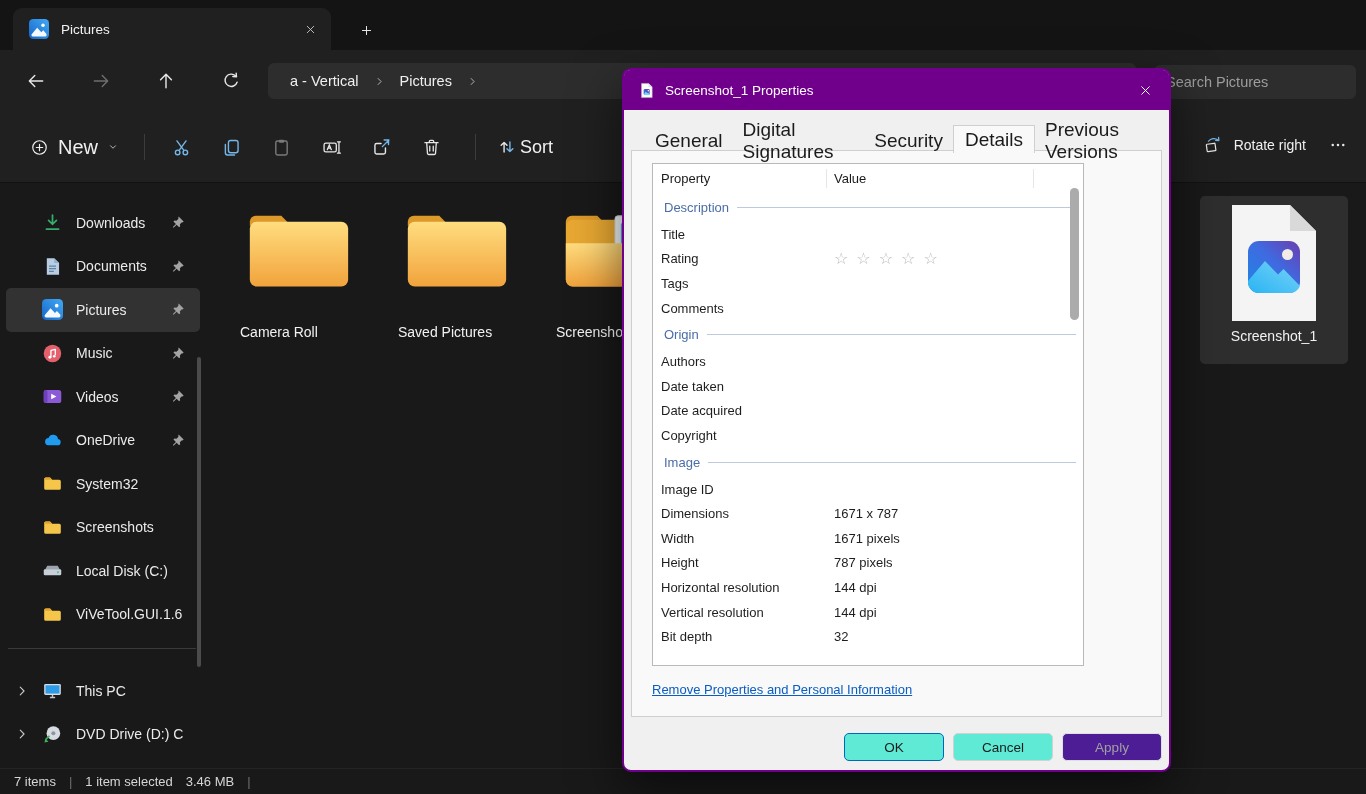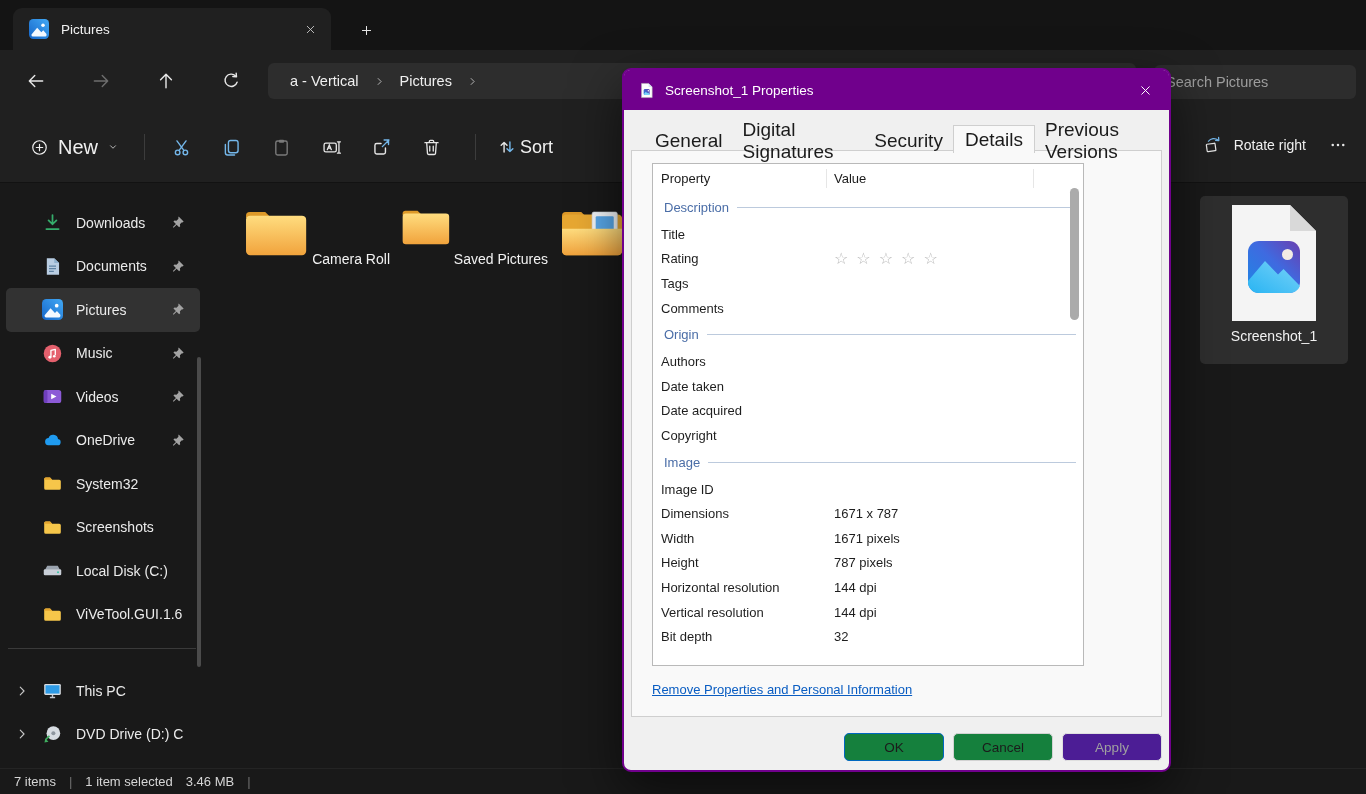--- a/index.html
+++ b/index.html
@@ -57,21 +57,21 @@
   .side-chev svg{width:14px;height:14px;}
   .side-ic{width:21px;height:21px;margin-right:13px;flex:none;}
   .side-label{white-space:nowrap;overflow:hidden;}
   .side-pin{display:none;margin-left:auto;margin-right:15px;width:15px;height:15px;flex:none;}
   .side-pin.show{display:block;}
   .side-pin svg{width:15px;height:15px;}
   .side-div{height:1px;background:#3a3a3a;margin:12px 14px 20px 8px;}
   .side-scroll{position:absolute;left:197px;top:165px;width:4px;height:310px;background:#4b4b4b;border-radius:2px;}
 
   .files-row{position:absolute;left:240px;top:11px;display:flex;gap:8px;}
-  .file-tile{width:150px;display:flex;align-items:center;}
+  .file-tile{width:150px;display:flex;flex-direction:column;}
   .f-ic{width:118px;height:96px;margin-top:12px;}
   .f-label{margin-top:22px;font-size:14px;color:#f2f2f2;white-space:nowrap;}
   .sel-tile{position:absolute;left:1200px;top:13px;width:148px;height:168px;background:#2e2e2e;border-radius:5px;
             display:flex;flex-direction:column;align-items:center;}
   .sel-tile .f-ic{width:96px;height:118px;margin-top:7px;}
   .sel-tile .f-label{margin-top:7px;}
 
   .statusbar{position:absolute;left:0;bottom:0;width:100%;height:26px;background:#191919;border-top:1px solid #242424;
              display:flex;align-items:center;padding-left:14px;font-size:13px;color:#d6d6d6;gap:13px;box-sizing:border-box;}
   .sb-sep{color:#6f6f6f;}
@@ -98,21 +98,21 @@
   .t-section{height:29px;display:flex;align-items:center;padding-left:11px;color:#4a6da7;}
   .t-rule{flex:1;height:1px;background:#bccadd;margin:0 7px 0 8px;}
   .t-row{height:24.6px;display:flex;align-items:center;color:#1e1e1e;}
   .t-prop{width:174px;padding-left:8px;box-sizing:border-box;white-space:nowrap;}
   .t-val{padding-left:7px;white-space:nowrap;}
   .t-stars{display:none;letter-spacing:8px;color:#b9b9b9;font-size:16px;line-height:1;}
   .t-stars.show{display:block;}
   .d-scroll{position:absolute;right:4px;top:24px;width:9px;height:132px;background:#ababab;border-radius:5px;}
   .d-removelink{position:absolute;left:20px;top:531px;color:#0a5dc2;text-decoration:underline;font-size:13px;}
   .d-buttons{position:absolute;right:7px;top:663px;display:flex;gap:9px;}
-  .d-btn{width:100px;height:28px;border-radius:5px;background:#15803d;border:1px solid #d2d2d2;
+  .d-btn{width:100px;height:28px;border-radius:5px;background:#5eead4;border:1px solid #d2d2d2;
          font-size:13.5px;font-family:inherit;color:#1b1b1b;}
   .d-btn.default{border-color:#0067c0;}
   .d-btn.disabled{color:#a0a0a0;background:#4c1d95;border-color:#dfdfdf;}
 </style>
 </head>
 <body>
 
 <div class="screen">
 
   <div class="titlebar">

